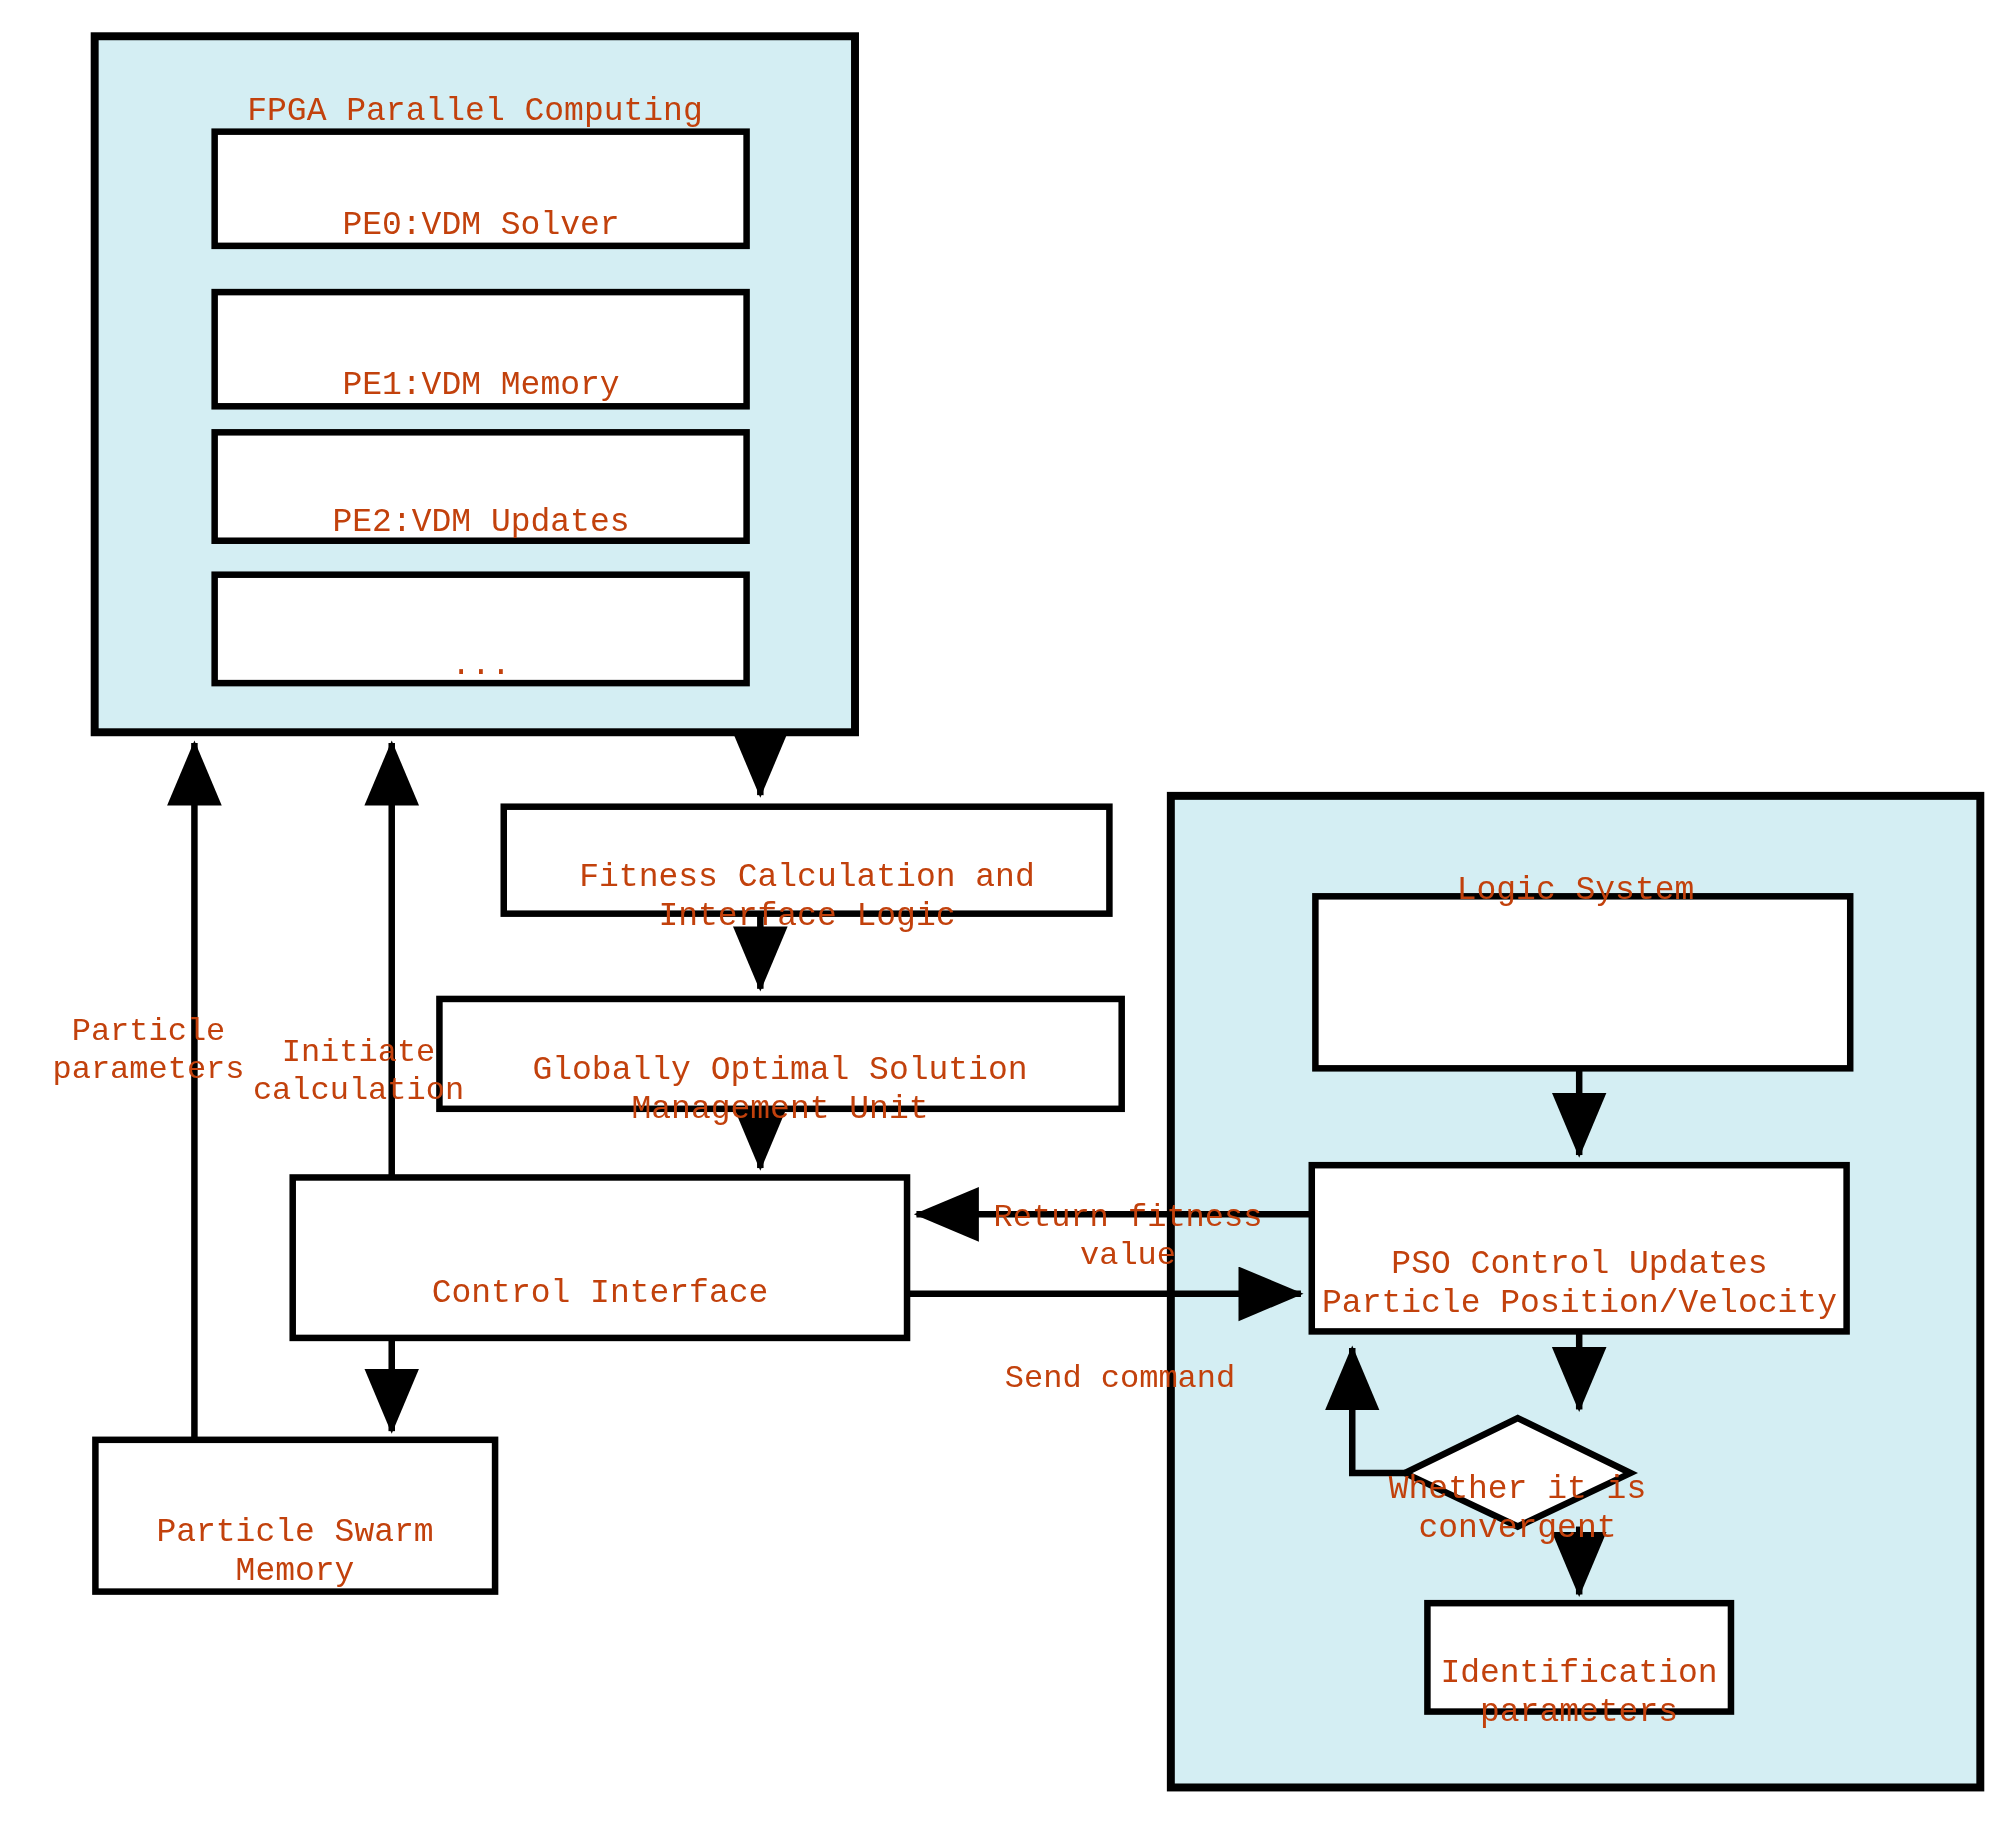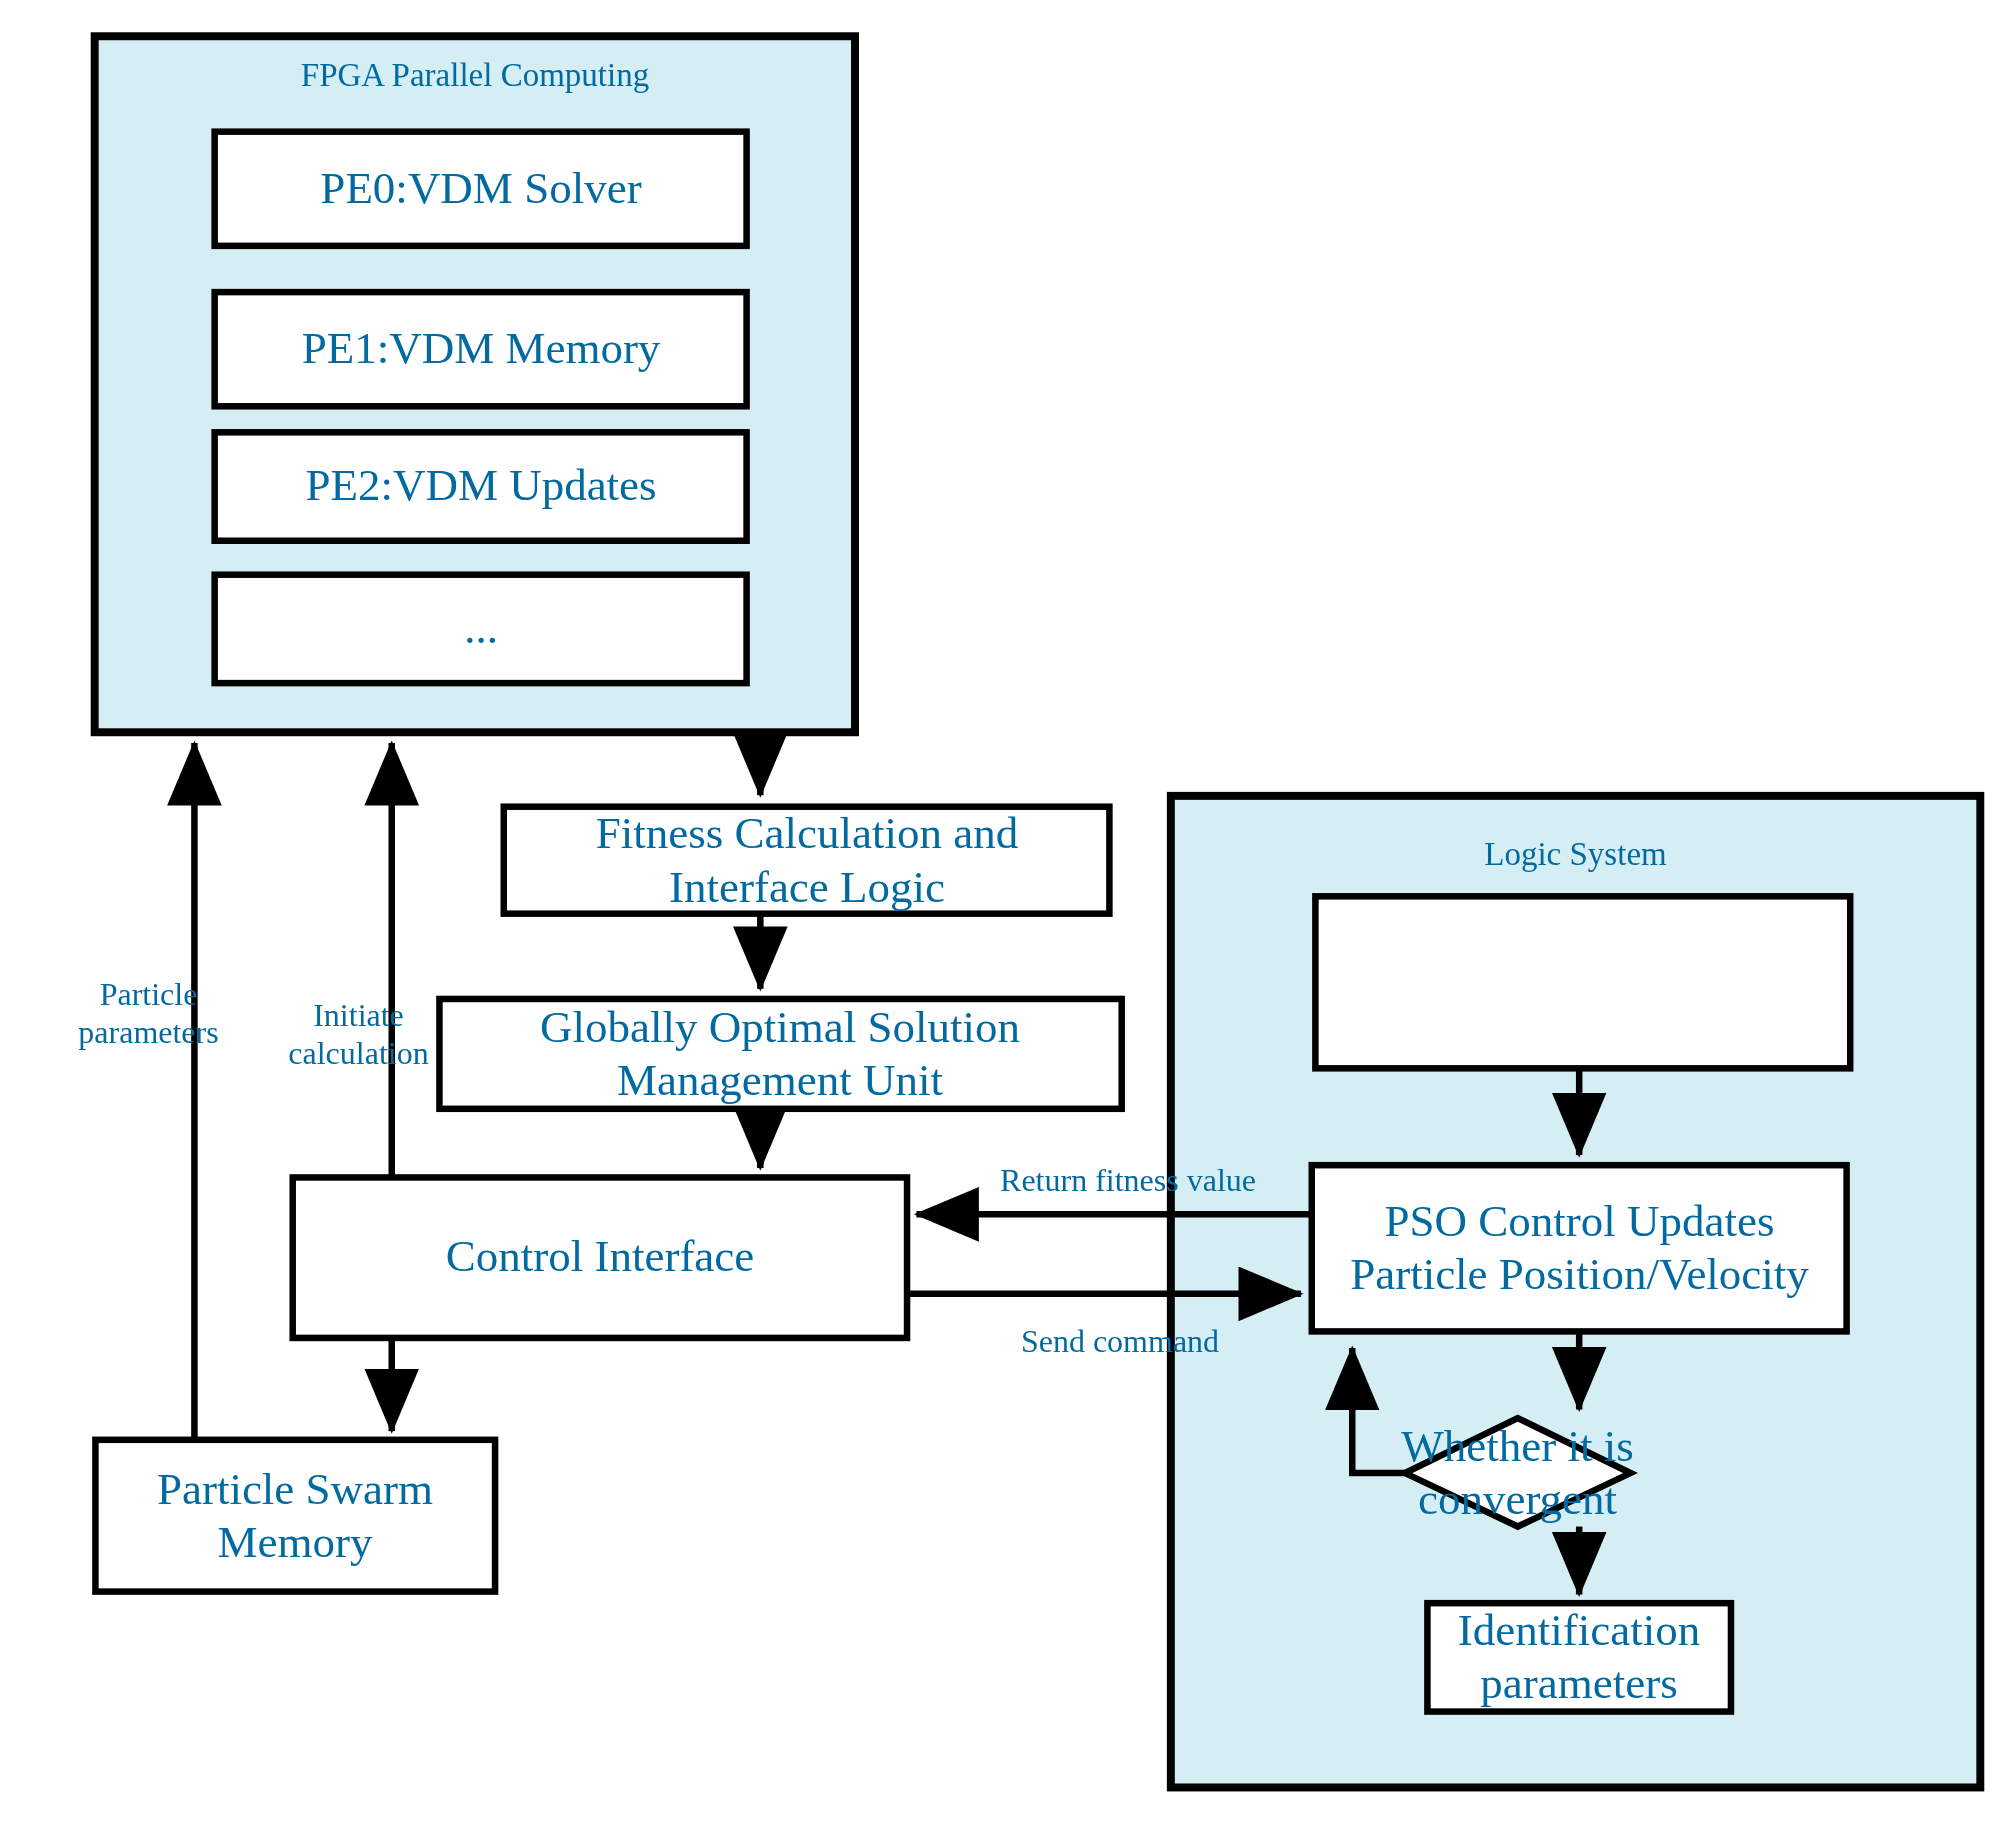--- a/index.html
+++ b/index.html
@@ -1,25 +1,25 @@
 <!DOCTYPE html>
 <html style="font-size:11.6px"><head>
 <meta charset="utf-8">
 <style>
   html,body{margin:0;padding:0;background:#ffffff;}
   body{width:2015px;height:1823px;overflow:hidden;font-family:"Liberation Serif","DejaVu Serif",serif;}
   #stage{position:relative;width:2015px;height:1823px;background:#fff;}
   svg.canvas{position:absolute;inset:0;width:2015px;height:1823px;}
   .panel-title,.box-label,.edge-label{
-    position:absolute;text-align:center;color:#0369a1;
-    font-family:Liberation Serif, serif;
-    line-height:1.18;white-space:pre-line;pointer-events:none;
+    position:absolute;text-align:center;color:#c2410c;
+    font-family:Liberation Mono, monospace;
+    line-height:1.18;white-space:pre-line;pointer-events:none;margin-top:37px;
   }
   .panel-title{font-size:33px;}
-  .box-label{font-size:45px;display:flex;align-items:center;justify-content:center;}
+  .box-label{font-size:33px;display:flex;align-items:center;justify-content:center;}
   .edge-label{font-size:32px;}
 </style>
 </head>
 <body>
 
 <div id="stage">
 
   <svg class="canvas" viewBox="0 0 2788 2522">
     <defs>
       <marker id="arrow" markerWidth="12" markerHeight="12" refX="9.6" refY="4.2" orient="auto" markerUnits="strokeWidth">

